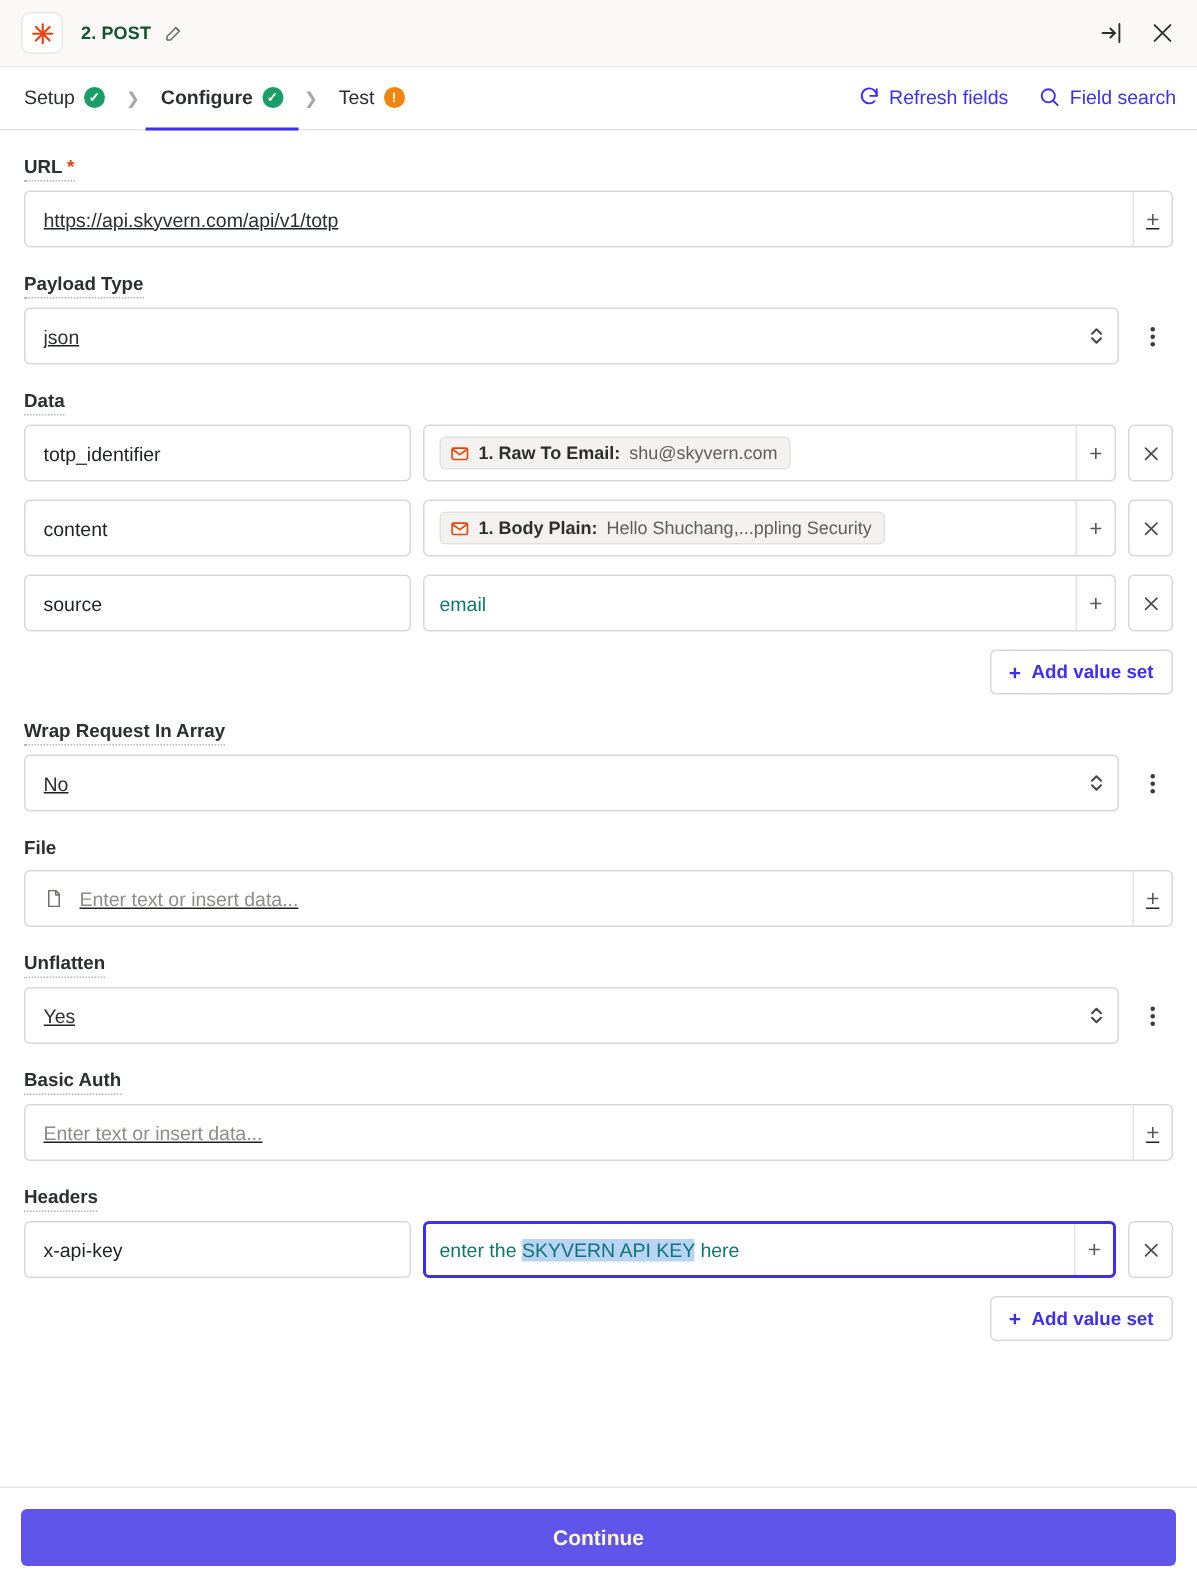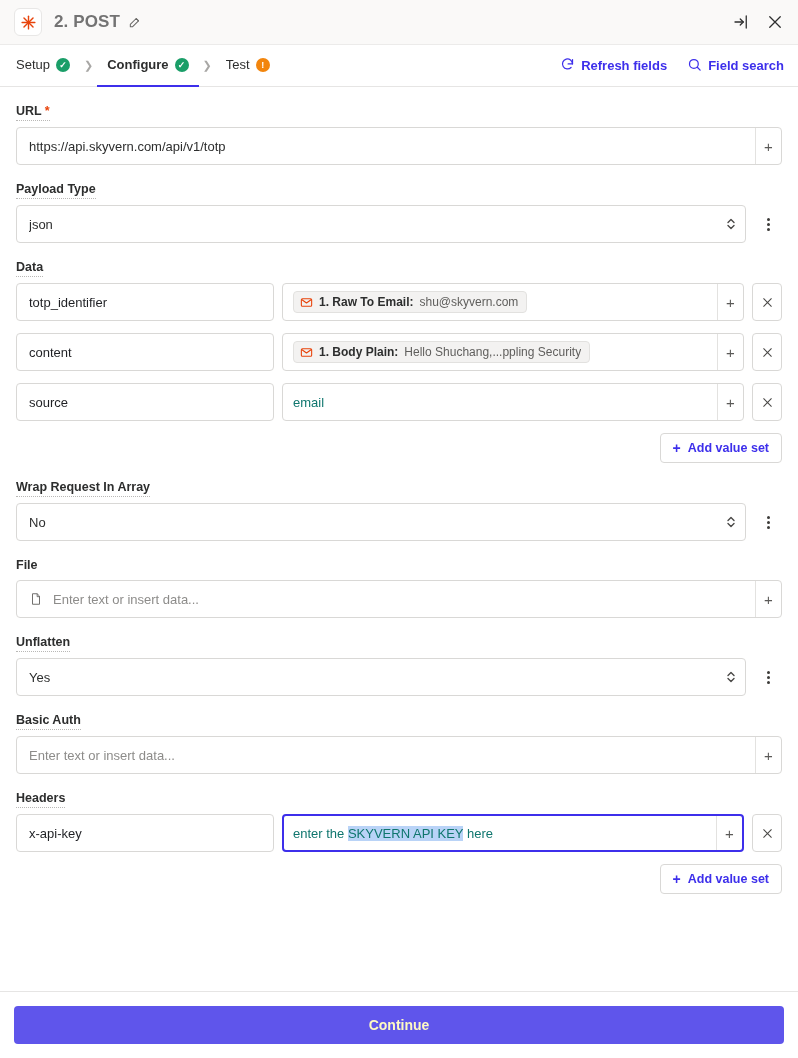--- a/index.html
+++ b/index.html
@@ -28,23 +28,23 @@
     width: 28px; height: 28px;
     border-radius: 6px;
     background: #ffffff;
     border: 1px solid #e8e7e6;
     display: flex; align-items: center; justify-content: center;
     margin-right: 12px;
     flex: 0 0 auto;
   }
   .app-logo svg { display:block; }
   .title-text {
-    font-size: 17px;
+    font-size: 12px;
     font-weight: 700;
-    color: #737373;
+    color: #14532d;
     letter-spacing: .1px;
   }
   .pencil-btn {
     margin-left: 8px;
     color: #6b6a68;
     display: flex; align-items: center;
     cursor: pointer;
   }
   .titlebar-right {
     margin-left: auto;
@@ -95,23 +95,23 @@
     flex: 0 0 auto;
   }
   .badge.check { background: #1a9e68; }
   .badge.warn  { background: #f2850d; }
 
   .steps-right {
     margin-left: auto;
     display: flex; align-items: center; gap: 20px;
   }
   .link-btn {
-    display: flex; align-items: center; gap: 6px;
+    display: flex; gap: 6px;
     color: #3d2feb;
-    font-weight: 700;
+    font-weight: 400;
     font-size: 13px;
     cursor: pointer;
   }
 
   
   .body-wrap {
     padding: 16px 16px 0 16px;
     height: 1058px;
   }
   .field { margin-bottom: 16px; }
@@ -121,21 +121,21 @@
     color: #2d2e2e;
     margin-bottom: 6px;
     display: inline-block;
     border-bottom: 1px dotted #b9b8b6;
     padding-bottom: 1px;
     line-height: 1.2;
   }
   .label.plain { border-bottom: none; }
   .req { color: #e8430b; font-weight: 700; margin-left: 3px; }
 
-  .inputrow { display: flex; align-items: stretch; gap: 8px; }
+  .inputrow { display: flex; align-items: stretch; gap: 8px; text-decoration: underline; }
 
   .control {
     flex: 1 1 auto;
     height: 38px;
     border: 1px solid #d9d8d6;
     border-radius: 4px;
     background: #ffffff;
     display: flex;
     align-items: center;
     padding: 0 0 0 12px;

